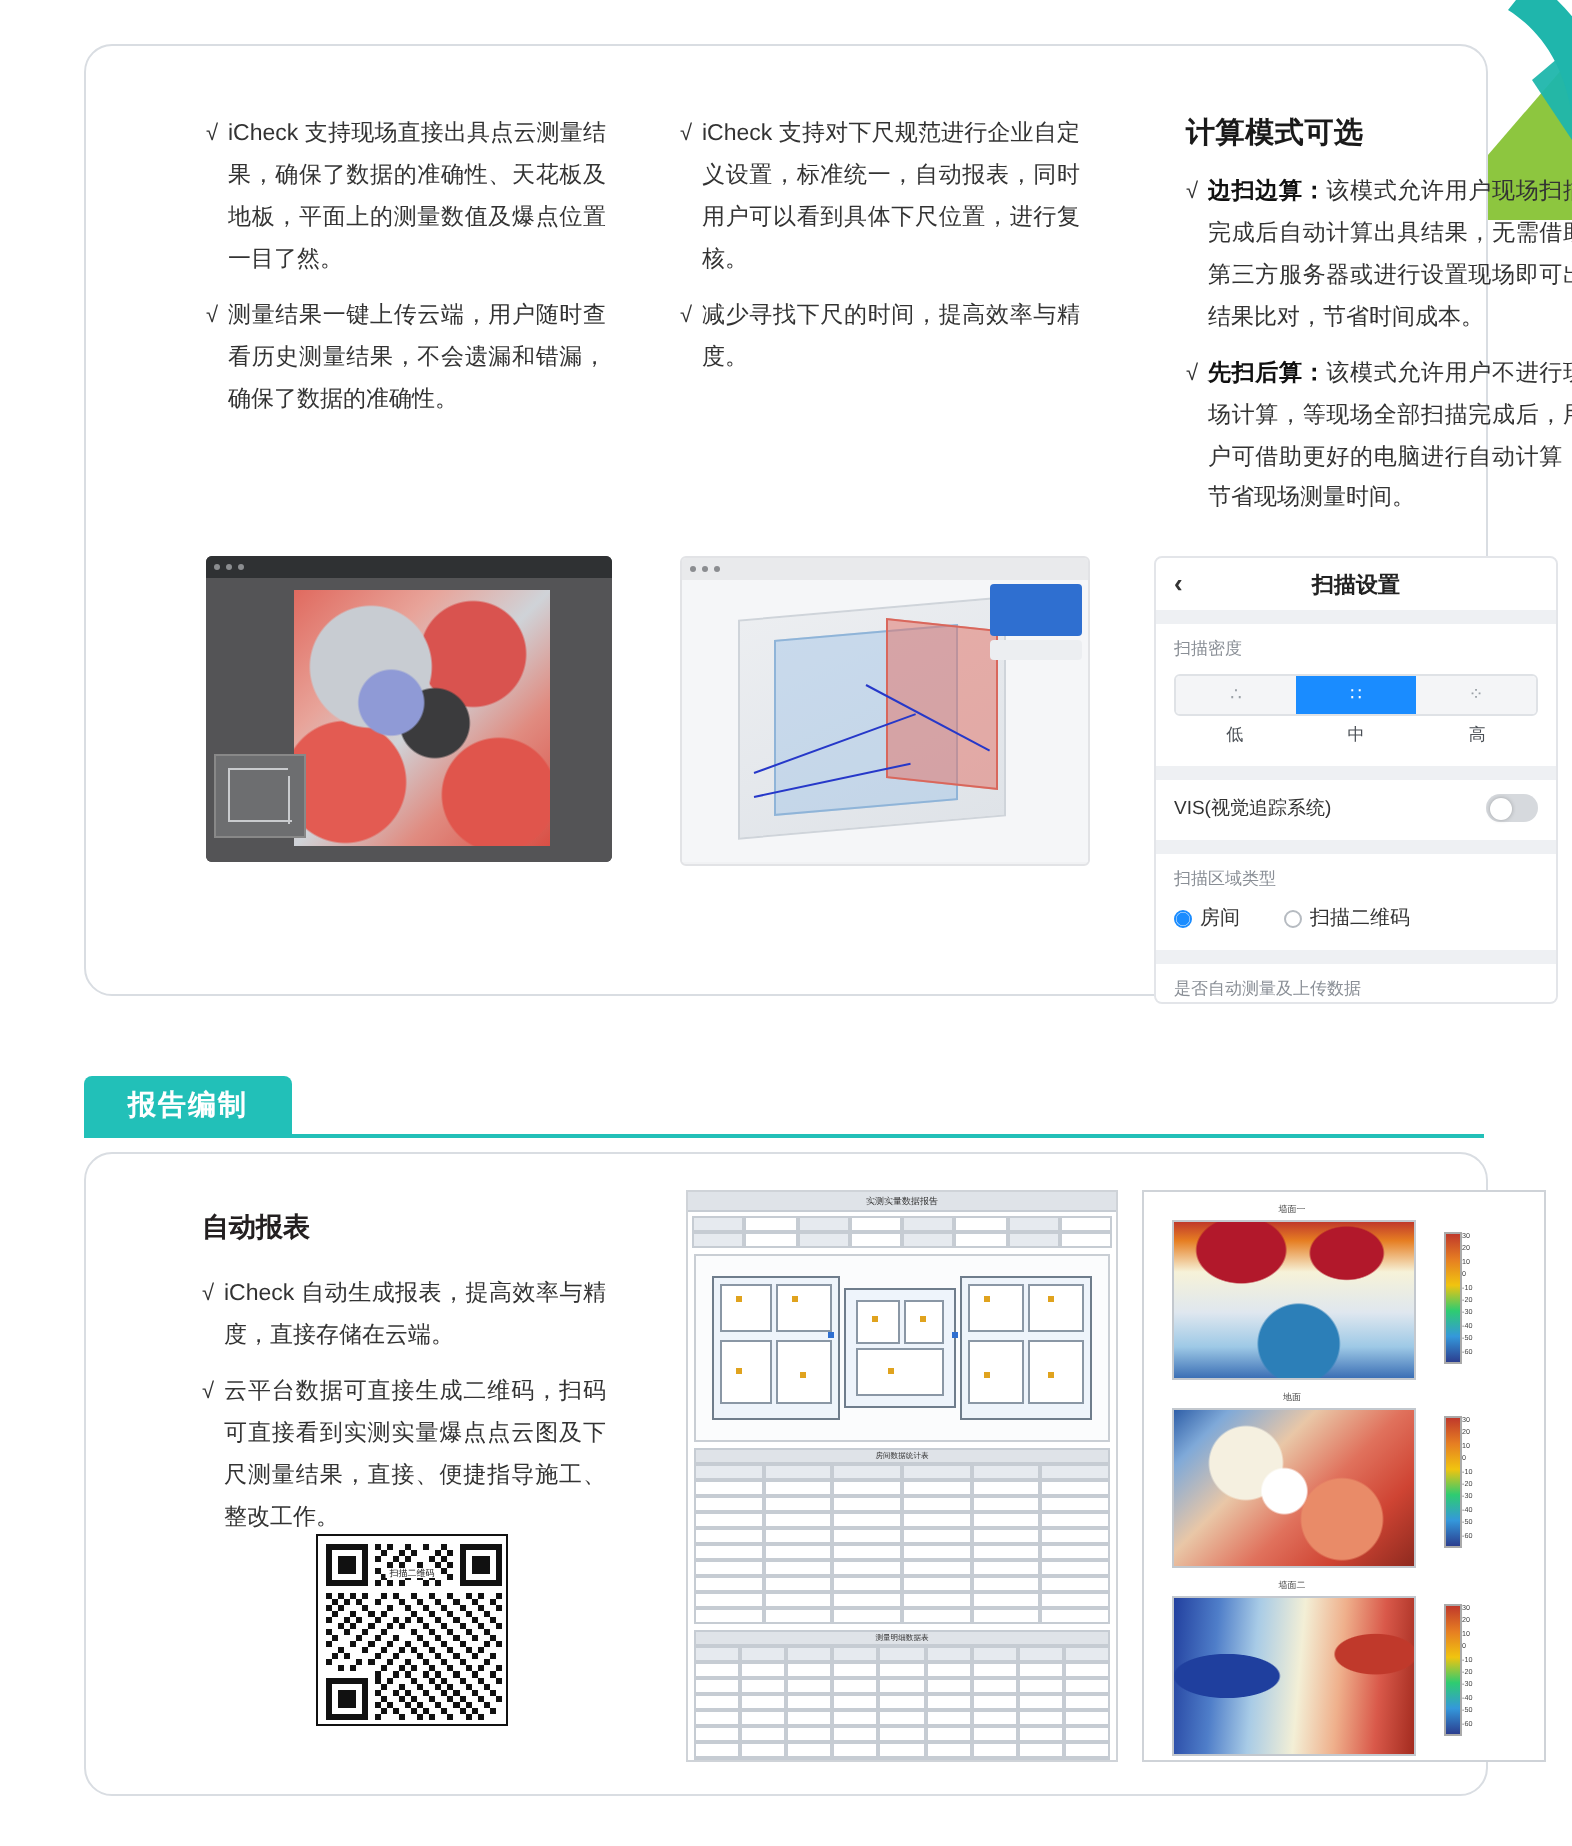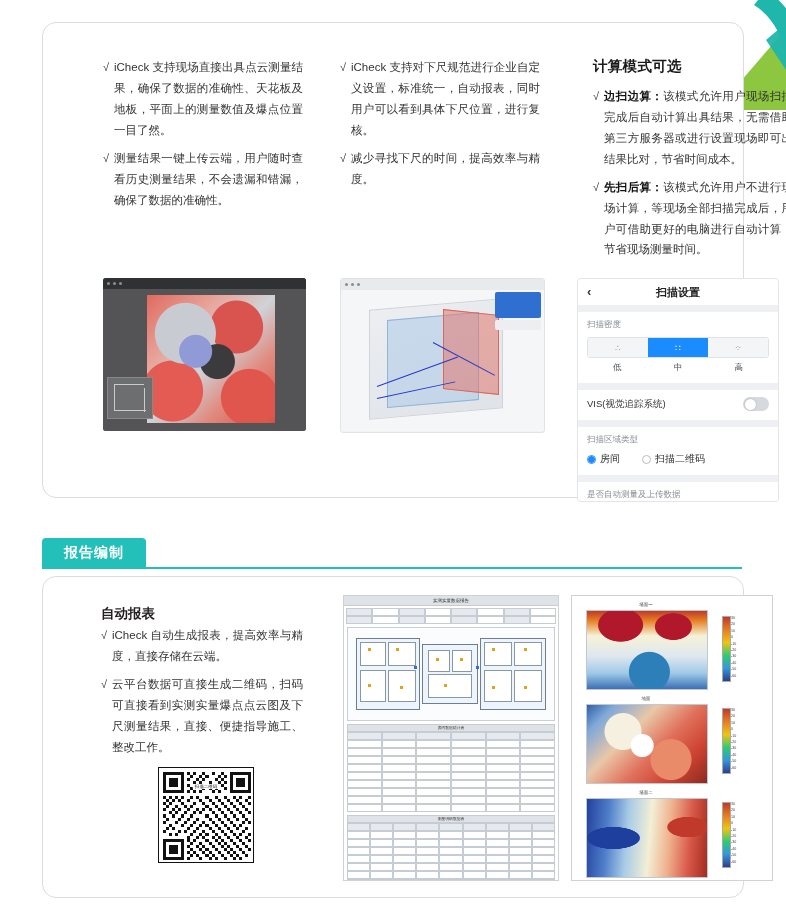--- a/index.html
+++ b/index.html
@@ -107,21 +107,21 @@
     position:absolute;left:42px;top:538px;width:104px;height:30px;
     background:#22c0b8;border-radius:4px 4px 0 0;
     display:flex;align-items:center;justify-content:center;
     color:#fff;font-size:14px;font-weight:bold;letter-spacing:1px;
   }
   #sec-underline{position:absolute;left:42px;top:567px;width:700px;height:2px;background:#22c0b8;}
 
   
   #bottom-card{left:42px;top:576px;width:700px;height:320px;}
   #bcol{position:absolute;left:58px;top:28px;width:202px;}
-  #bcol h3{font-size:13.5px;margin:0 0 2px 0;font-weight:bold;}
+  #bcol h3{font-size:13.5px;margin:0 0 14px 0;font-weight:bold;}
   #qr{
     position:absolute;left:115px;top:190px;width:96px;height:96px;background:#fff;
     border:1px solid #111;box-sizing:border-box;
   }
   .qr-grid{position:absolute;inset:4px;}
   .qr-cap{position:absolute;left:50%;top:16px;transform:translateX(-50%);font-size:4.5px;background:#fff;padding:0 2px;color:#111;z-index:3;}
 
   
   #report1{position:absolute;left:300px;top:18px;width:214px;height:284px;background:#fff;border:1px solid #cfd3d8;overflow:hidden;}
   #report2{position:absolute;left:528px;top:18px;width:200px;height:284px;background:#fff;border:1px solid #cfd3d8;overflow:hidden;}

